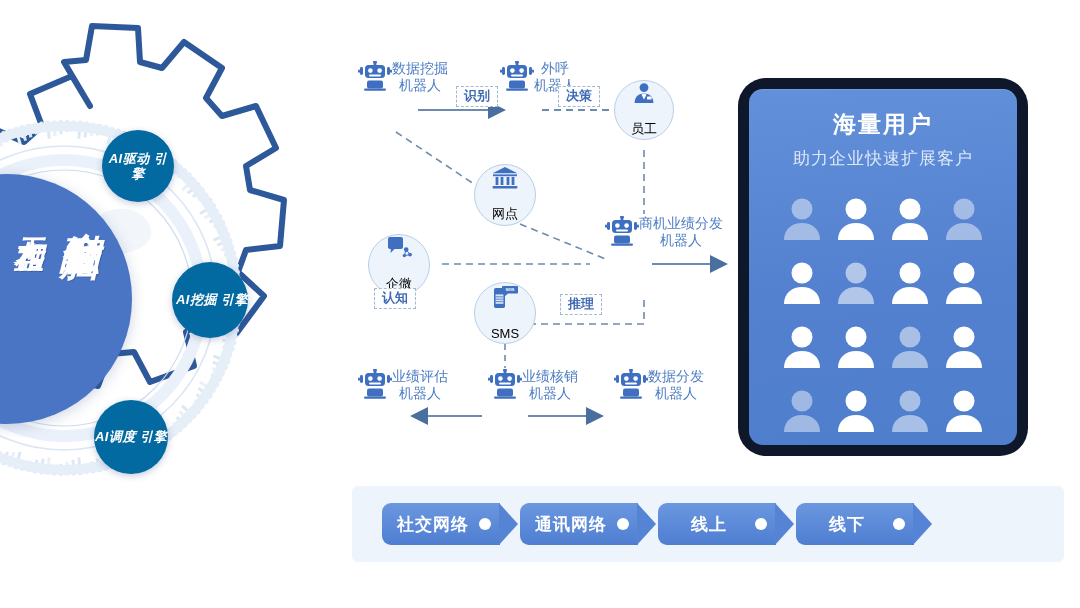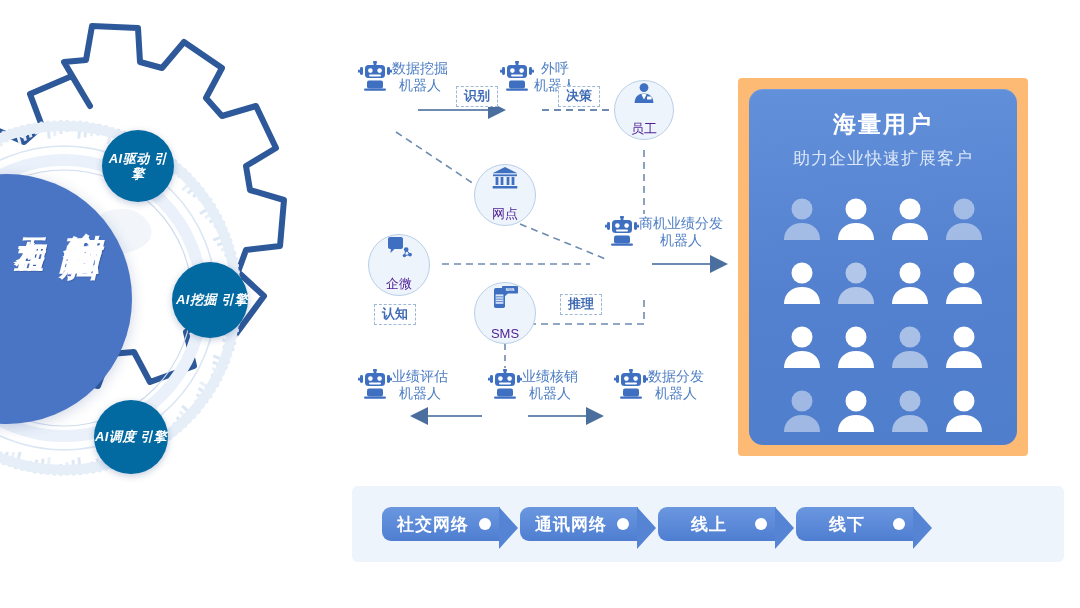--- a/index.html
+++ b/index.html
@@ -66,38 +66,38 @@
     text-align: center; white-space: pre-line; font-weight: 500;
     margin-top: 2px;
   }
   .circ-node {
     position:absolute; display:flex; flex-direction:column;
     align-items:center; justify-content:center;
     border-radius: 50%;
     border: 1.4px solid #b9cfe8;
     background: #eef4fb;
   }
-  .circ-label { color:#4c1d95; font-size: 13px; margin-top: 16px; font-weight:500; }
+  .circ-label { color:#000000; font-size: 13px; margin-top: 16px; font-weight:500; }
 
   .tag-box {
     position:absolute;
     border: 1.3px dashed #9fb8d6;
     background: #ffffff;
     color: #3f6bb5;
     font-size: 13px; font-weight: 700;
     padding: 2px 7px 3px;
     line-height: 1.1;
   }
 
   
   #users-outer {
     position:absolute; left: 738px; top: 78px;
     width: 290px; height: 378px;
-    background: #fdba74;
-    border-radius: 4px;
+    background: #0f172a;
+    border-radius: 28px;
     padding: 11px;
   }
   #users-panel {
     width: 100%; height: 100%;
     background: linear-gradient(175deg,#6390da 0%, #5381cf 55%, #4f7ecd 100%);
     border-radius: 14px;
     padding-top: 20px;
     display:flex; flex-direction:column; align-items:center;
     box-shadow: inset 0 1px 0 rgba(255,255,255,.12);
   }
@@ -114,21 +114,21 @@
   
   #tagbar {
     position:absolute; left: 352px; top: 486px;
     width: 712px; height: 76px;
     background: #eef4fc; border-radius: 6px;
     display:flex; align-items:center; gap: 20px;
     padding-left: 30px;
   }
   .pennant {
     position: relative;
-    height: 34px; min-width: 118px;
+    height: 42px; min-width: 118px;
     background: linear-gradient(180deg,#6b97e0,#4f7ed1);
     border-radius: 9px 0 0 9px;
     display:flex; align-items:center; justify-content:center;
     padding: 0 30px 0 14px;
     color:#fff; font-size: 17px; font-weight: 700; letter-spacing: 1px;
   }
   .pennant::after {
     content:""; position:absolute; right: -18px; top:0;
     width: 0; height: 0;
     border-top: 21px solid transparent;
@@ -558,21 +558,21 @@
         <rect x="3.6" y="8.4" width="7.8" height="9.4" fill="#d8e6f7"></rect>
         <path d="M3.6 10.8 h7.8 M3.6 13.2 h7.8 M3.6 15.6 h7.8" stroke="#3f6fc0" stroke-width=".8"></path>
         <path d="M11 0 L25 0 C25.6 0 26 .5 26 1.1 L26 6.4 C26 7 25.6 7.5 25 7.5 L16 7.5 L12.5 10.4 L13 7.5 L11 7.5 C10.4 7.5 10 7 10 6.4 L10 1.1 C10 .5 10.4 0 11 0 Z" fill="#3f6fc0"></path>
         <text x="18" y="5.3" font-size="4.2" fill="#fff" text-anchor="middle" font-family="Liberation Sans, sans-serif" font-weight="700">SMS</text>
       </svg>
       <div class="circ-label">SMS</div>
     </div>
 
     <div class="tag-box" style="left: 104px; top: 38px;"><span>识别</span></div>
     <div class="tag-box" style="left: 206px; top: 38px;"><span>决策</span></div>
-    <div class="tag-box" style="left: 22px; top: 256px;"><span>认知</span></div>
+    <div class="tag-box" style="left: 22px; top: 240px;"><span>认知</span></div>
     <div class="tag-box" style="left: 208px; top: 246px;"><span>推理</span></div>
   </div>
 
   <div id="users-outer">
     <div id="users-panel">
       <div id="users-title">海量用户</div>
       <div id="users-sub">助力企业快速扩展客户</div>
       <div id="users-grid">
           <svg class="user-ico" viewBox="0 0 40 44" opacity="0.45">
             <circle cx="20" cy="12" r="10.5" fill="#ffffff"></circle>

